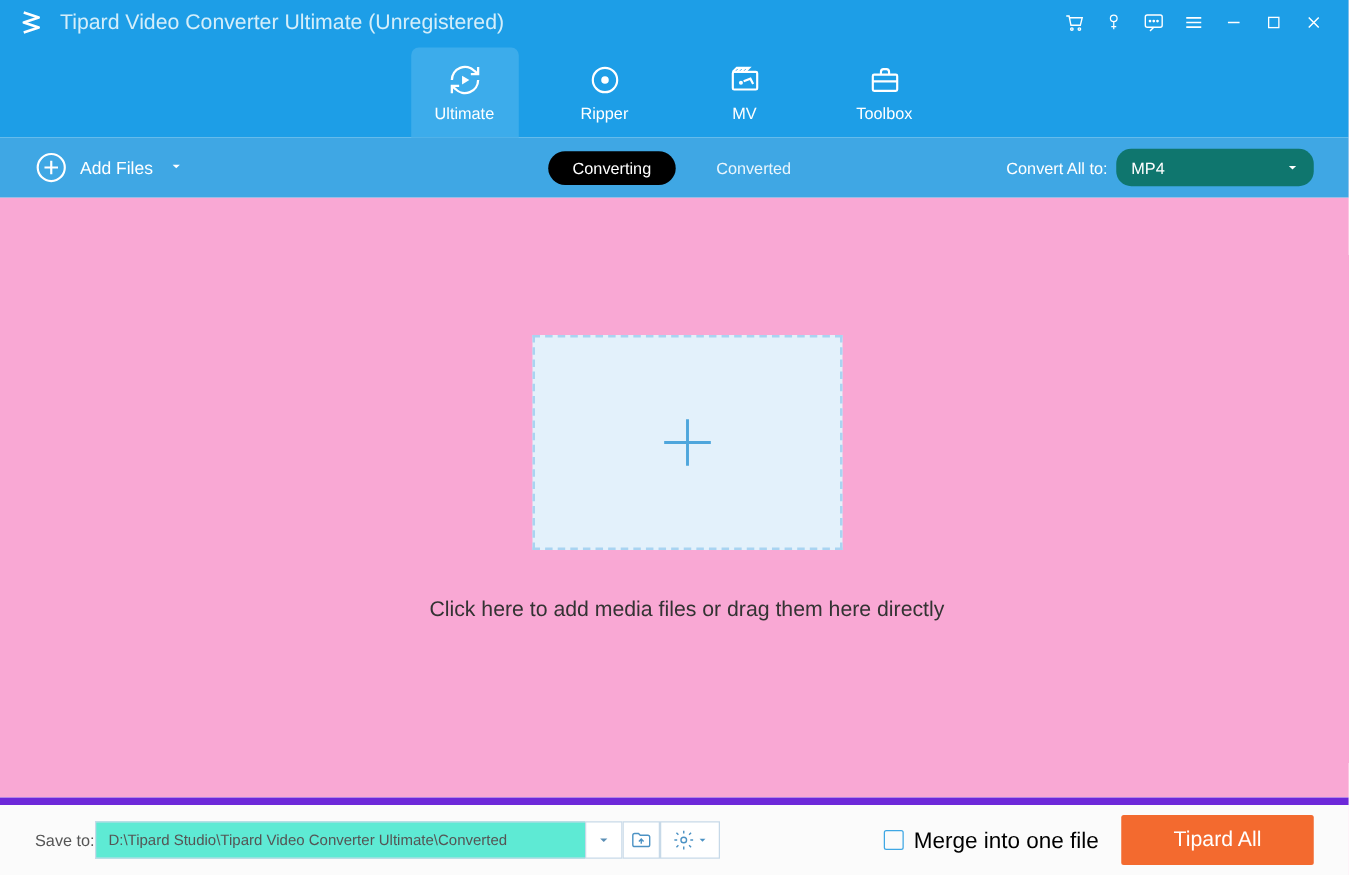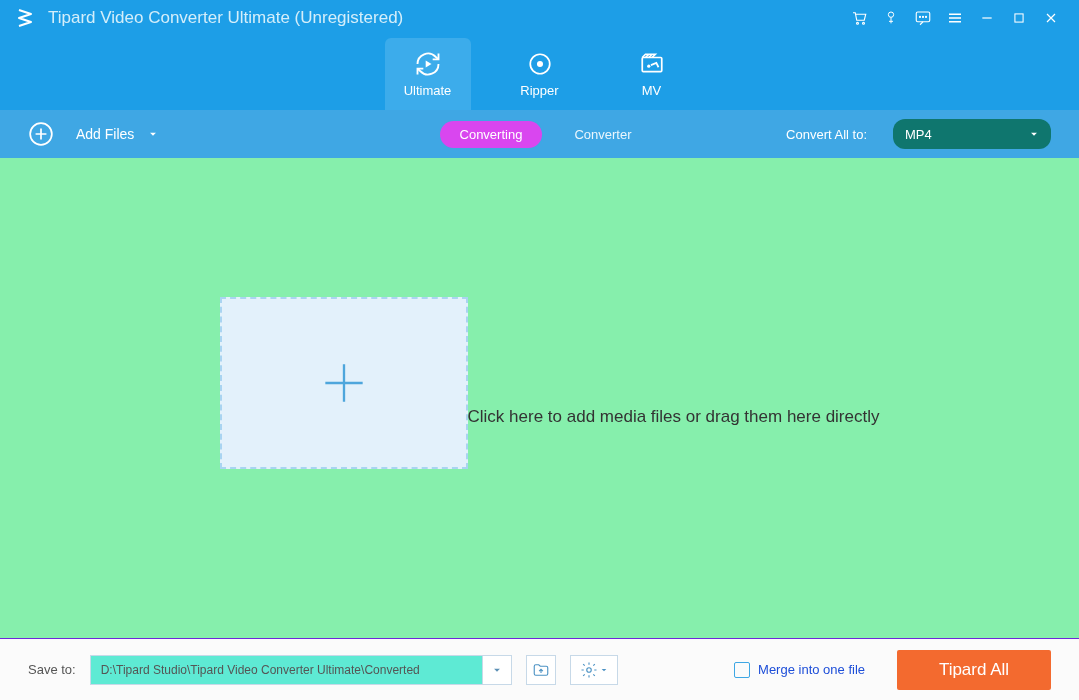--- a/index.html
+++ b/index.html
@@ -52,66 +52,66 @@
   color: #fff;
   position: relative;
 }
 .add-files {
   display: flex;
   align-items: center;
   gap: 10px;
   cursor: pointer;
 }
 .add-files .plus-circle { width: 26px; height: 26px; }
-.add-files .label { font-size: 14px; margin-left: 12px; }
+.add-files .label { font-size: 14px; }
 .add-files .caret { margin-left: 4px; }
 
 .subbar .center {
   position: absolute;
   left: 50%;
   transform: translateX(-50%);
   display: flex;
   align-items: center;
   gap: 24px;
 }
 .pill {
-  background: #d946ef;
+  background: #000000;
   color: #fff;
   padding: 6px 20px;
   border-radius: 16px;
   font-size: 13px;
   cursor: pointer;
 }
 .pill.inactive { background: transparent; color: #eaf6fd; padding: 6px 8px; }
 
 .subbar .right {
   margin-left: auto;
   display: flex;
   align-items: center;
-  gap: 26px;
+  gap: 7px;
 }
 .subbar .right .lbl { font-size: 13px; }
 .format-select {
   background: #0f766e;
   height: 30px;
   width: 158px;
   display: flex;
   align-items: center;
   padding: 0 12px;
   font-size: 13px;
   cursor: pointer;
   justify-content: space-between;
   border-radius: 12px;
 }
 
 .main {
   height: calc(700px - 36px - 74px - 48px - 62px);
-  background: #86efac;
-  display: flex;
-  flex-direction: row;
+  background: #f9a8d4;
+  display: flex;
+  flex-direction: column;
   align-items: center;
   justify-content: center;
   padding-left: 20px;
 }
 .dropzone {
   width: 248px;
   height: 172px;
   border: 2px dashed #a9d4f1;
   background: #e3f1fb;
   display: flex;
@@ -123,25 +123,24 @@
 .dropzone svg { stroke: #4ea6dc; }
 .drop-text {
   margin-top: 38px;
   font-size: 17px;
   color: #333;
 }
 
 .footer {
   height: 62px;
   background: #fbfbfb;
-  border-top: 1px solid #6d28d9;
+  border-top: 6px solid #6d28d9;
   display: flex;
   align-items: center;
   padding: 0 28px;
-  gap: 14px;
 }
 .footer .saveto-lbl { font-size: 13px; color: #555; }
 .path-box {
   display: flex;
   align-items: stretch;
   height: 30px;
 }
 .path-input {
   width: 392px;
   border: 1px solid #c7d9e8;
@@ -170,22 +169,22 @@
   justify-content: center;
   cursor: pointer;
 }
 .icon-btn.wide { width: 48px; gap: 2px; }
 
 .merge {
   margin-left: auto;
   display: flex;
   align-items: center;
   gap: 8px;
-  font-size: 13px;
-  color: #1d4ed8;
+  font-size: 18px;
+  color: #000000;
   cursor: pointer;
 }
 .merge .chk {
   width: 16px;
   height: 16px;
   border: 1.5px solid #3fa7e4;
   border-radius: 2px;
 }
 .convert-btn {
   margin-left: 18px;
@@ -282,41 +281,50 @@
     <div class="nav-icon">
       <svg width="26" height="26" viewBox="0 0 24 24" fill="none" stroke="#fff" stroke-width="1.6">
           <rect x="3" y="6" width="18" height="13" rx="1"></rect>
           <path d="M3 6l3-3h3l-3 3m3-3h3l-3 3m3-3h3l-3 3"></path>
           <circle cx="9" cy="14" r="1.5" fill="#fff" stroke="none"></circle>
           <path d="M11 13l5-2 2 4"></path>
         </svg>
     </div>
     <div class="nav-label">MV</div>
   </div>
+  <div class="nav-item">
+    <div class="nav-icon">
+      <svg width="26" height="26" viewBox="0 0 24 24" fill="none" stroke="#fff" stroke-width="1.6">
+          <rect x="3" y="8" width="18" height="12" rx="1"></rect>
+          <path d="M3 13h18M9 8V6a2 2 0 0 1 2-2h2a2 2 0 0 1 2 2v2"></path>
+        </svg>
+    </div>
+    <div class="nav-label">Toolbox</div>
+  </div>
 </div>
 
 <div class="subbar">
   <div class="add-files">
     <span class="plus-circle">
       <svg width="26" height="26" viewBox="0 0 24 24" fill="none" stroke="#fff" stroke-width="1.6">
           <circle cx="12" cy="12" r="10"></circle>
           <path d="M12 7v10M7 12h10"></path>
         </svg>
     </span>
     <span class="label">Add Files</span>
     <span class="caret">
       <svg width="10" height="10" viewBox="0 0 24 24" fill="#fff">
           <path d="M5 9l7 7 7-7z"></path>
         </svg>
     </span>
   </div>
 
   <div class="center">
     <div class="pill">Converting</div>
-    <div class="pill inactive">Converter</div>
+    <div class="pill inactive">Converted</div>
   </div>
 
   <div class="right">
     <span class="lbl">Convert All to:</span>
     <div class="format-select">
       <span>MP4</span>
       <span>
         <svg width="10" height="10" viewBox="0 0 24 24" fill="#fff">
             <path d="M5 9l7 7 7-7z"></path>
           </svg>

